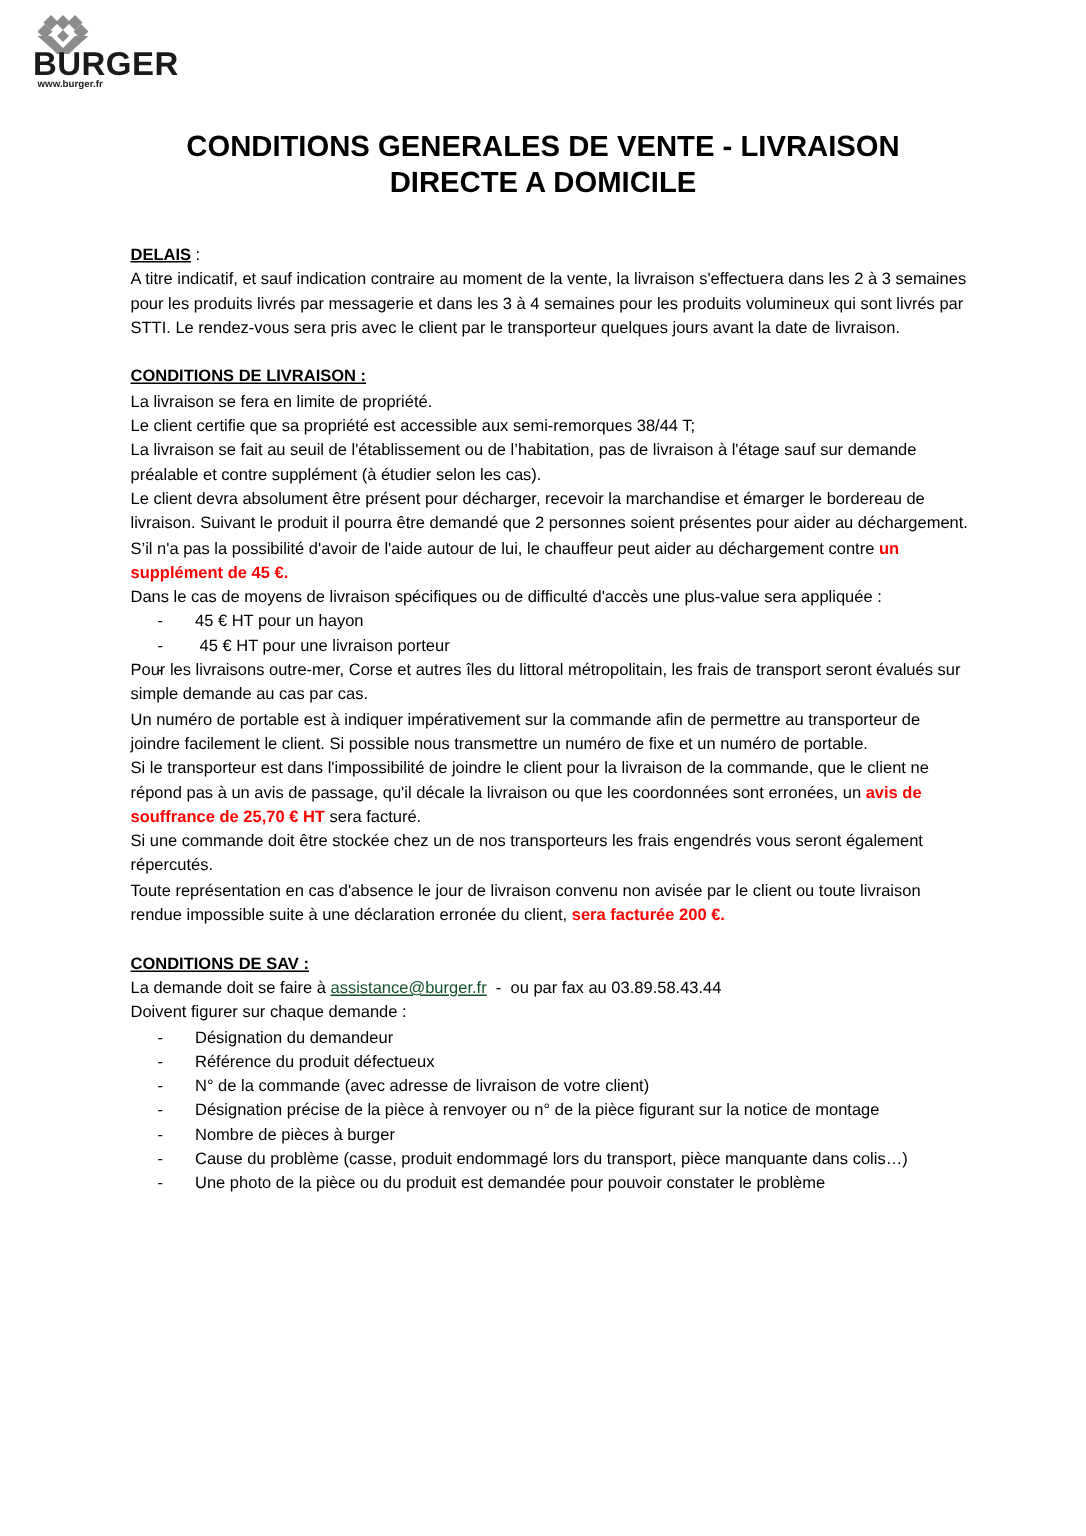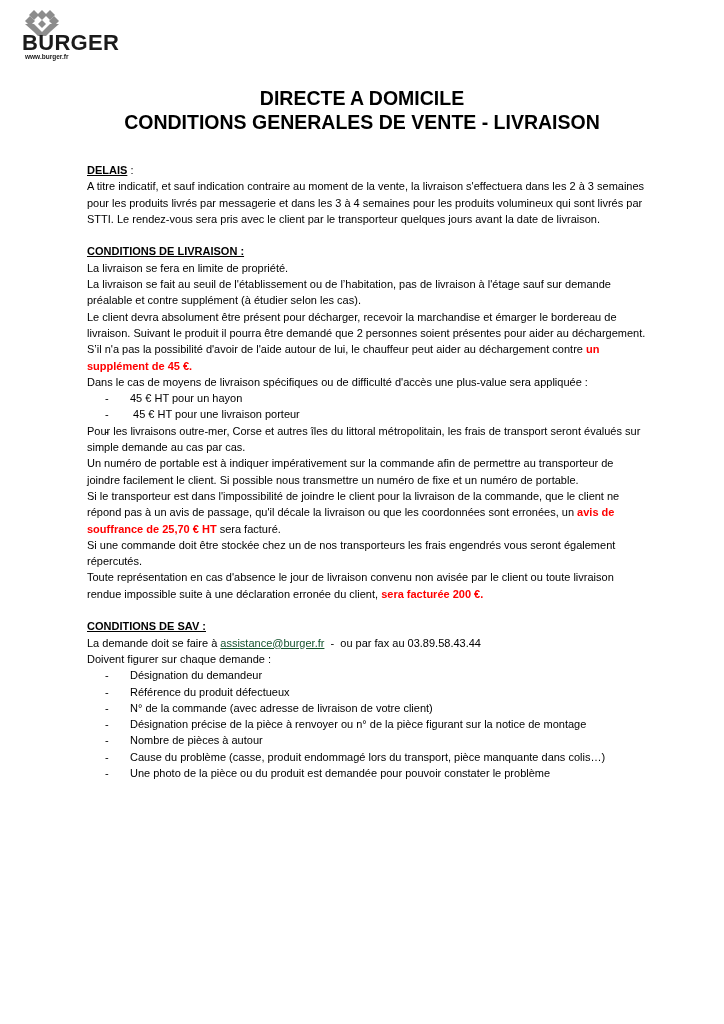--- a/index.html
+++ b/index.html
@@ -124,36 +124,37 @@
       <polygon points="3,16 12,16 20,24 12,24"></polygon>
       <polygon points="37,16 28,16 20,24 28,24"></polygon>
       <polygon points="12,24 28,24 24,28 16,28"></polygon>
     </g>
   </svg>
   <div class="logo-word">BURGER</div>
   <div class="logo-url">www.burger.fr</div>
 </div>
 
 <div class="title">
+  <div>CONDITIONS GENERALES DE VENTE - LIVRAISON</div>
   <div>DIRECTE A DOMICILE</div>
-  <div>CONDITIONS GENERALES DE VENTE - LIVRAISON</div>
 </div>
 
 <div class="content">
 
   <div class="section">
     <div><span class="section-heading">DELAIS</span><span> :</span></div>
     <p class="para">A titre indicatif, et sauf indication contraire au moment de la vente, la livraison s'effectuera dans les 2 à 3 semaines pour les produits livrés par messagerie et dans les 3 à 4 semaines pour les produits volumineux qui sont livrés par STTI.  Le rendez-vous sera pris  avec le client par le transporteur quelques jours avant la date de livraison.</p>
   </div>
 
   <div class="gap"></div>
 
   <div class="section">
     <div class="section-heading">CONDITIONS DE LIVRAISON :</div>
     <p class="para">La livraison se fera en limite de propriété.</p>
+    <p class="para">Le client certifie que sa propriété est accessible aux semi-remorques  38/44 T;</p>
     <p class="para">La livraison se fait au seuil de l'établissement ou de l’habitation, pas de livraison à l'étage sauf sur demande préalable et contre supplément (à étudier selon les cas).</p>
     <p class="para"><span>Le client devra absolument être présent  pour décharger, recevoir  la marchandise  et émarger le bordereau de livraison. Suivant le produit il pourra être demandé que 2 personnes soient présentes pour aider au déchargement. S’il n'a pas la possibilité d'avoir de l'aide autour de lui, le chauffeur peut aider au déchargement contre </span><span class="red">un supplément de 45 €.</span></p>
     <p class="para">Dans le cas de moyens de livraison spécifiques ou de difficulté d'accès une plus-value sera appliquée :</p>
     <ul class="dash">
       <li><span class="dash-mark">-</span><span>45 € HT pour un hayon</span></li>
       <li><span class="dash-mark">-</span><span style="white-space: pre;"> 45 € HT pour une livraison porteur</span></li>
       <li><span class="dash-mark">-</span></li>
     </ul>
     <p class="para">Pour les livraisons outre-mer, Corse et autres îles du littoral métropolitain, les frais de transport seront évalués sur simple demande au cas par cas.</p>
     <p class="para">Un numéro de portable est à indiquer impérativement sur la commande afin de permettre au transporteur de joindre facilement le client. Si possible nous transmettre un numéro de fixe et un numéro de portable.</p>
@@ -166,19 +167,19 @@
 
   <div class="section">
     <div class="section-heading">CONDITIONS DE SAV :</div>
     <p class="para"><span>La demande doit se faire à </span><a class="link">assistance@burger.fr</a><span style="white-space: pre; text-align: right;">  -  ou par fax au 03.89.58.43.44</span></p>
     <p class="para">Doivent figurer sur chaque demande :</p>
     <ul class="dash">
       <li><span class="dash-mark">-</span><span>Désignation du demandeur</span></li>
       <li><span class="dash-mark">-</span><span>Référence du produit défectueux</span></li>
       <li><span class="dash-mark">-</span><span>N° de la commande (avec adresse de livraison de votre client)</span></li>
       <li><span class="dash-mark">-</span><span>Désignation précise  de la pièce à renvoyer ou n° de la pièce figurant sur la notice de montage</span></li>
-      <li><span class="dash-mark">-</span><span>Nombre de pièces à autour</span></li>
+      <li><span class="dash-mark">-</span><span>Nombre de pièces à burger</span></li>
       <li><span class="dash-mark">-</span><span>Cause du problème (casse, produit endommagé lors du transport, pièce manquante dans colis…)</span></li>
       <li><span class="dash-mark">-</span><span>Une photo de la pièce ou du produit est demandée pour pouvoir constater le problème</span></li>
     </ul>
   </div>
 
 </div>
 
 </body></html>

